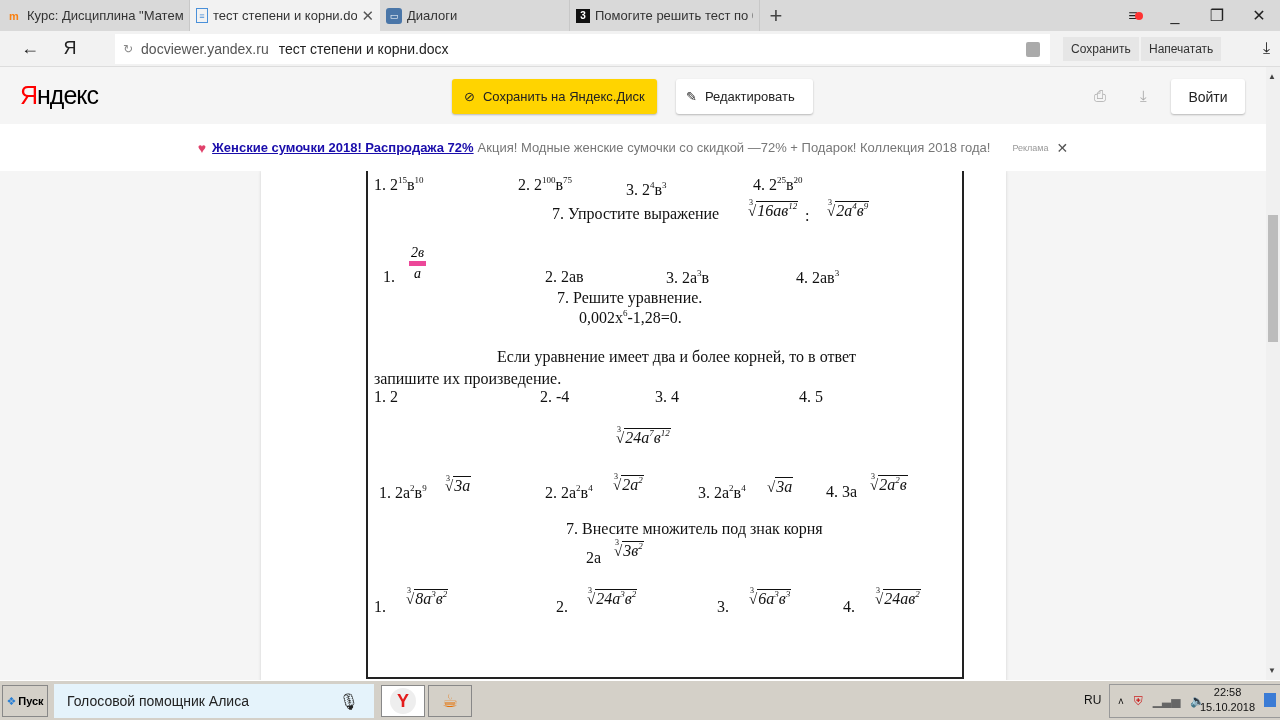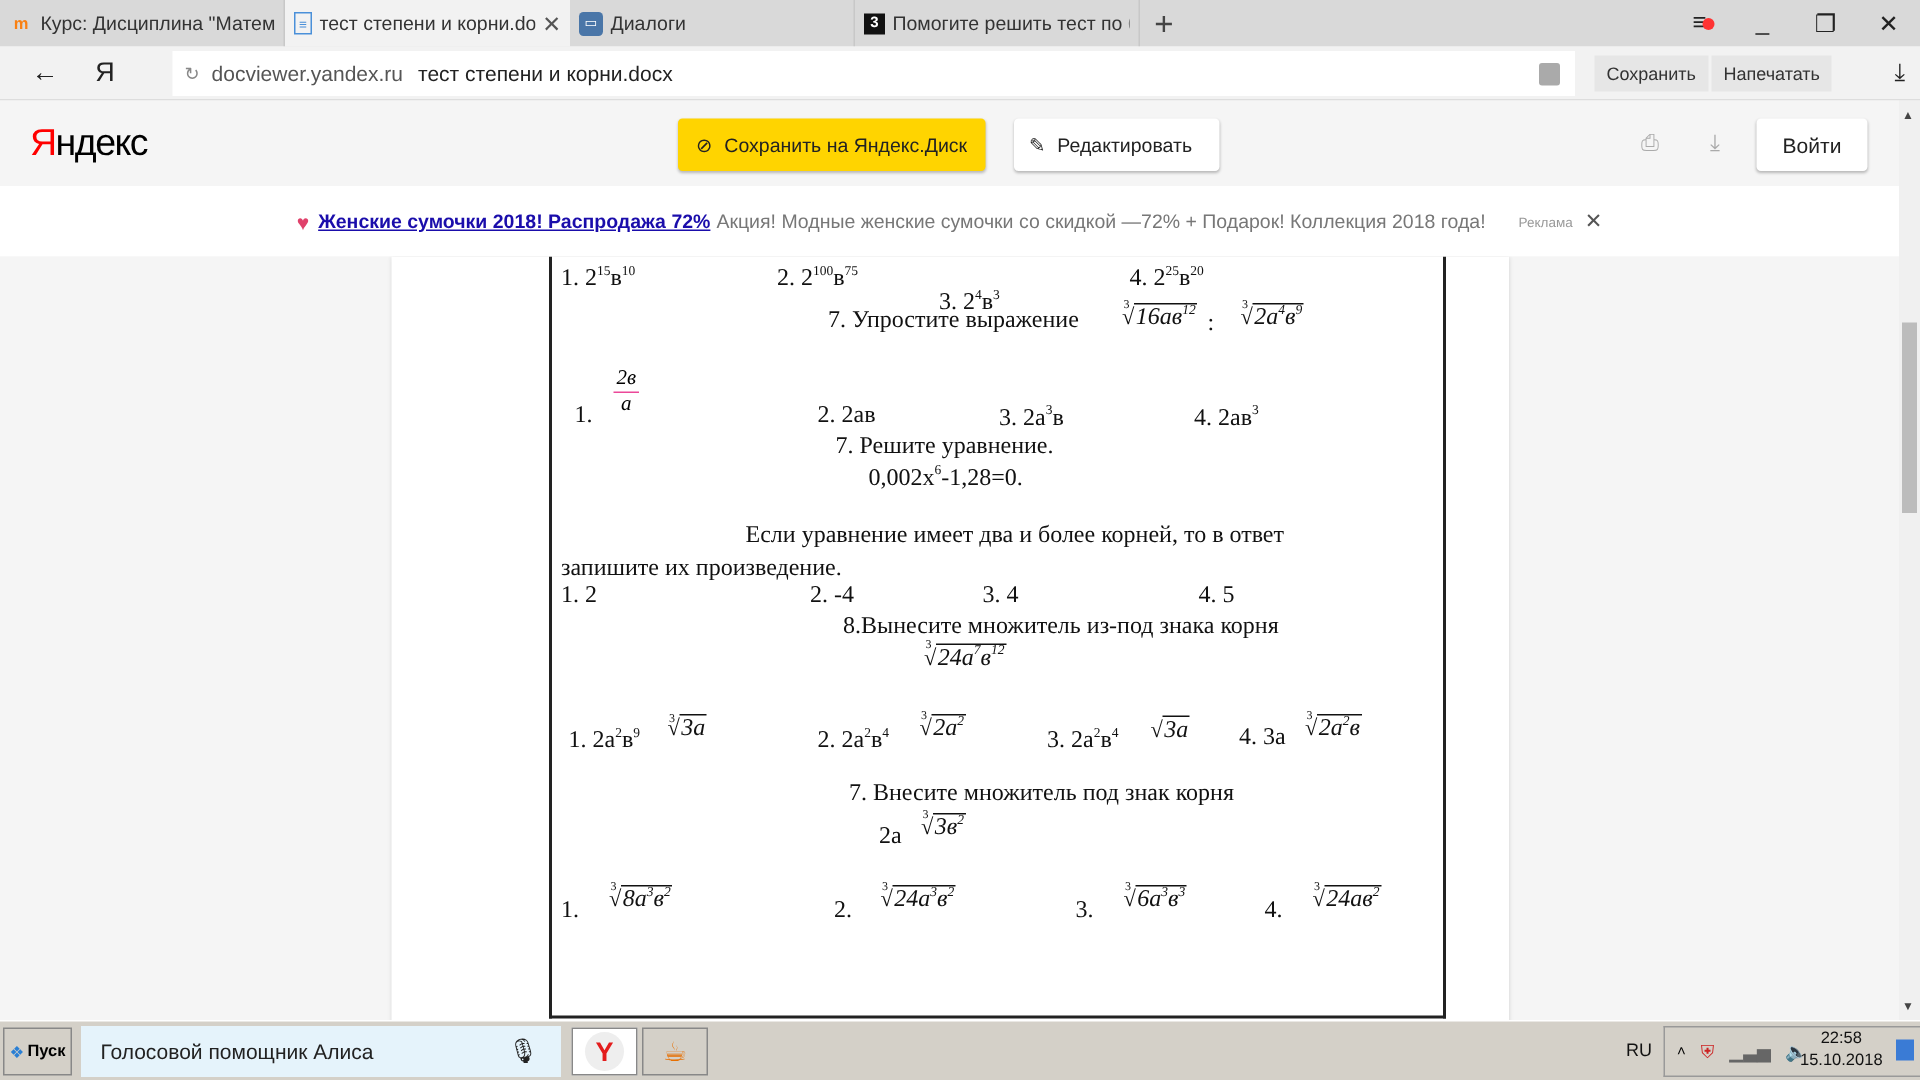--- a/index.html
+++ b/index.html
@@ -43,21 +43,21 @@
 .page{position:absolute;left:261px;top:0;width:745px;height:520px;background:#fff;box-shadow:0 0 3px rgba(0,0,0,.15)}
 .frame{position:absolute;left:105px;top:0;width:598px;height:508px;border-left:2px solid #222;border-right:2px solid #222;border-bottom:2px solid #222}
 .t{position:absolute;font-family:"Liberation Serif","DejaVu Serif",serif;font-size:16px;color:#111;white-space:nowrap}
 .t sup{font-size:9px;vertical-align:7px}
 .rad{position:absolute;font-family:"Liberation Serif","DejaVu Serif",serif;font-size:16px;color:#111;white-space:nowrap}
 .rad .idx{font-size:8px;position:absolute;left:1px;top:-3px}
 .rad .sym{font-size:15px}
 .rad .und{border-top:1px solid #111;padding:0 1px;font-style:italic}
 .rad .und sup{font-size:9px;vertical-align:7px}
 .frac{position:absolute;font-family:"Liberation Serif",serif;font-size:14px;font-style:italic;text-align:center}
-.frac .num{border-bottom:1px solid #ec4899;padding:0 2px}
+.frac .num{border-bottom:5px solid #ec4899;padding:0 2px}
 .scroll{position:absolute;right:0;top:67px;width:14px;height:613px;background:#f0f0f0}
 .scroll .up,.scroll .dn{position:absolute;left:2px;font-size:8px;color:#444}
 .scroll .up{top:5px}.scroll .dn{bottom:5px}
 .scroll .thumb{position:absolute;left:2px;top:148px;width:10px;height:127px;background:#bcbcbc}
 .taskbar{position:absolute;left:0;top:680px;width:1280px;height:40px;background:#d4d0c8;border-top:1px solid #fff}
 .start{position:absolute;left:2px;top:4px;width:46px;height:32px;background:#d4d0c8;border:1px solid #888;font-size:11px;font-weight:bold;display:flex;align-items:center;justify-content:center}
 .alice{position:absolute;left:54px;top:3px;width:320px;height:34px;background:#e5f3fb;display:flex;align-items:center;padding-left:13px;font-size:14px;color:#222}
 .alice .mic{position:absolute;right:15px;font-size:16px}
 .tb-app{position:absolute;top:4px;width:44px;height:32px;border:1px solid #888;display:flex;align-items:center;justify-content:center}
 .tray{position:absolute;left:1109px;top:3px;width:171px;height:34px;border:1px solid #999;border-right:none;display:flex;align-items:center;padding-left:8px;gap:10px;font-size:12px}
@@ -130,21 +130,21 @@
   <span class="adtag">Реклама</span>
   <span class="adclose">✕</span>
 </div>
 
 <div class="docarea">
   <div class="page">
     <div class="frame"></div>
 
     <div class="t" style="left:113px;top:4px"><span>1.</span> 2<sup>15</sup>в<sup>10</sup></div>
     <div class="t" style="left:257px;top:4px"><span>2.</span> 2<sup>100</sup>в<sup>75</sup></div>
-    <div class="t" style="left:365px;top:20px"><span>3.</span> 2<sup>4</sup>в<sup>3</sup></div>
+    <div class="t" style="left:365px;top:9px"><span>3.</span> 2<sup>4</sup>в<sup>3</sup></div>
     <div class="t" style="left:492px;top:4px"><span>4.</span> 2<sup>25</sup>в<sup>20</sup></div>
 
     <div class="t" style="left:291px;top:34px">7. Упростите выражение</div>
     <div class="rad" style="left:487px;top:30px"><span class="idx">3</span><span class="sym">√</span><span class="und">16ав<sup>12</sup></span></div>
     <div class="t" style="left:544px;top:36px">:</div>
     <div class="rad" style="left:566px;top:30px"><span class="idx">3</span><span class="sym">√</span><span class="und">2а<sup>4</sup>в<sup>9</sup></span></div>
 
     <div class="t" style="left:122px;top:97px">1.</div>
     <div class="frac" style="left:148px;top:74px">
         <div class="num">2в</div>
@@ -156,21 +156,20 @@
 
     <div class="t" style="left:296px;top:118px">7.  Решите уравнение.</div>
     <div class="t" style="left:318px;top:137px"><span>0,002х</span><sup>6</sup><span>-1,28=0.</span></div>
     <div class="t" style="left:236px;top:177px">Если уравнение имеет два  и  более корней, то в ответ</div>
     <div class="t" style="left:113px;top:199px">запишите их   произведение.</div>
     <div class="t" style="left:113px;top:217px">1. 2</div>
     <div class="t" style="left:279px;top:217px">2.  -4</div>
     <div class="t" style="left:394px;top:217px">3.  4</div>
     <div class="t" style="left:538px;top:217px">4. 5</div>
 
-    <div class="t" style="left:301px;top:238px">8.Вынесите множитель из-под знака корня</div>
     <div class="rad" style="left:355px;top:257px"><span class="idx">3</span><span class="sym">√</span><span class="und">24а<sup>7</sup>в<sup>12</sup></span></div>
 
     <div class="t" style="left:118px;top:312px"><span>1. 2а</span><sup>2</sup>в<sup>9</sup></div>
     <div class="rad" style="left:184px;top:306px"><span class="idx">3</span><span class="sym">√</span><span class="und">3а</span></div>
     <div class="t" style="left:284px;top:312px"><span>2.  2а</span><sup>2</sup>в<sup>4</sup></div>
     <div class="rad" style="left:352px;top:304px"><span class="idx">3</span><span class="sym">√</span><span class="und">2а<sup>2</sup></span></div>
     <div class="t" style="left:437px;top:312px"><span>3.  2а</span><sup>2</sup>в<sup>4</sup></div>
     <div class="rad" style="left:506px;top:307px"><span class="sym">√</span><span class="und">3а</span></div>
     <div class="t" style="left:565px;top:312px">4. 3а</div>
     <div class="rad" style="left:609px;top:304px"><span class="idx">3</span><span class="sym">√</span><span class="und">2а<sup>2</sup>в</span></div>

